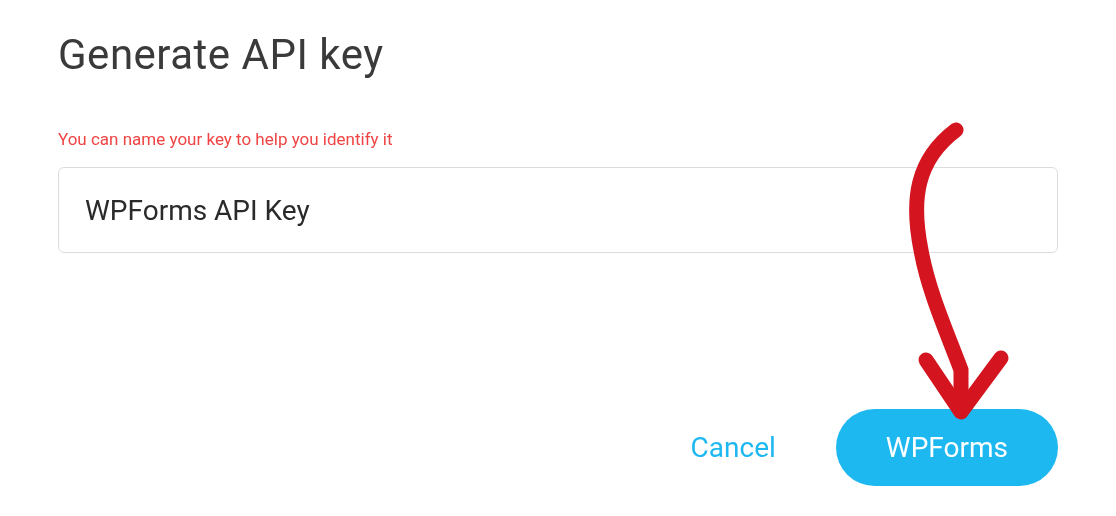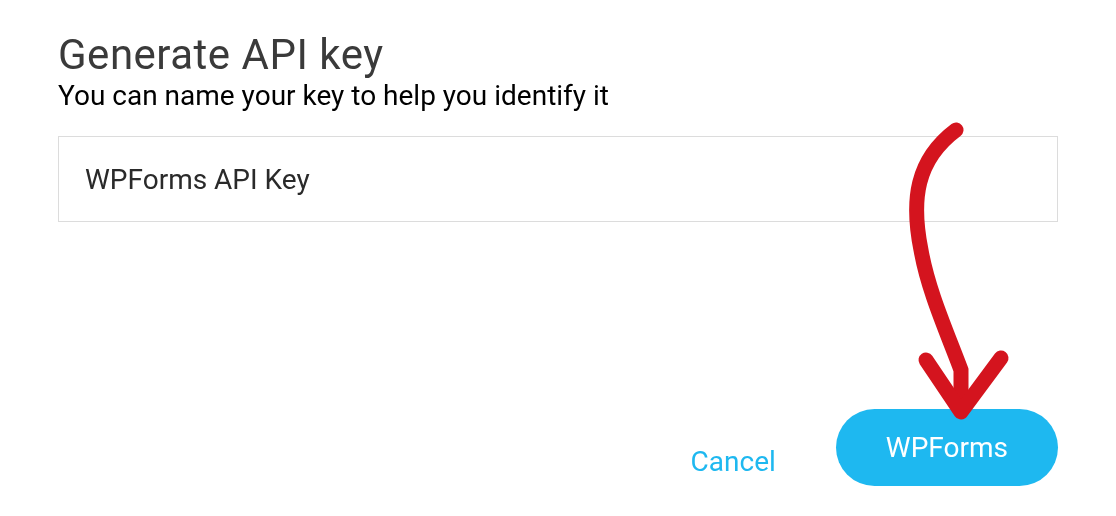--- a/index.html
+++ b/index.html
@@ -13,45 +13,46 @@
       width: 1116px;
       height: 516px;
       position: relative;
       padding: 30px 58px;
     }
     .dialog-title {
       font-size: 42px;
       font-weight: 400;
       color: #3a3a3a;
       letter-spacing: 0.5px;
+      margin-bottom: 50px;
     }
     .field-label {
-      font-size: 28px;
+      font-size: 17px;
       font-weight: 400;
-      color: #000000;
-      margin-bottom: 24px;
+      color: #ef4444;
+      margin-bottom: 18px;
     }
     .text-input {
       width: 100%;
       height: 86px;
       border: 1px solid #dcdcdc;
-      border-radius: 0;
+      border-radius: 6px;
       padding: 0 26px;
       font-size: 28px;
       color: #2a2a2a;
       font-family: inherit;
       outline: none;
       background: #ffffff;
     }
     .button-row {
       position: absolute;
       bottom: 30px;
       right: 58px;
       display: flex;
-      align-items: flex-end;
+      align-items: center;
       gap: 48px;
     }
     .cancel-btn {
       background: none;
       border: none;
       color: #1eb8f0;
       font-size: 28px;
       font-weight: 400;
       cursor: pointer;
       font-family: inherit;

